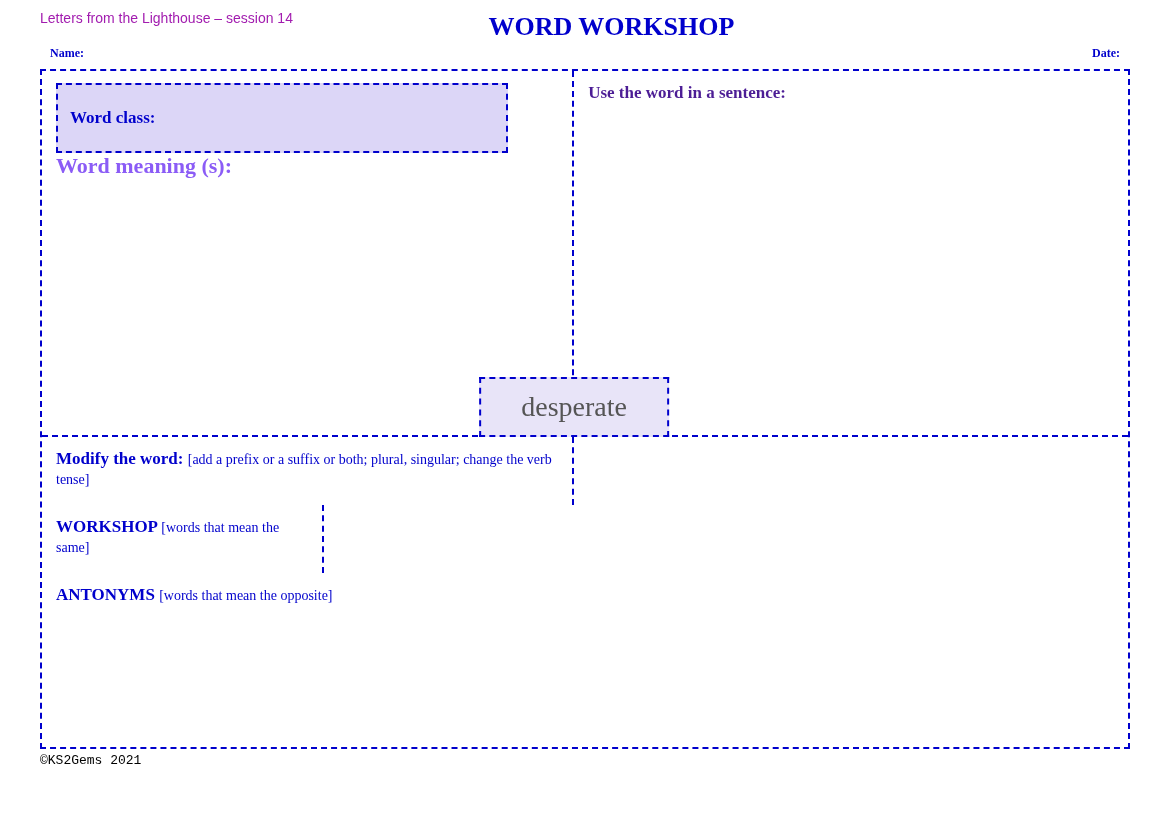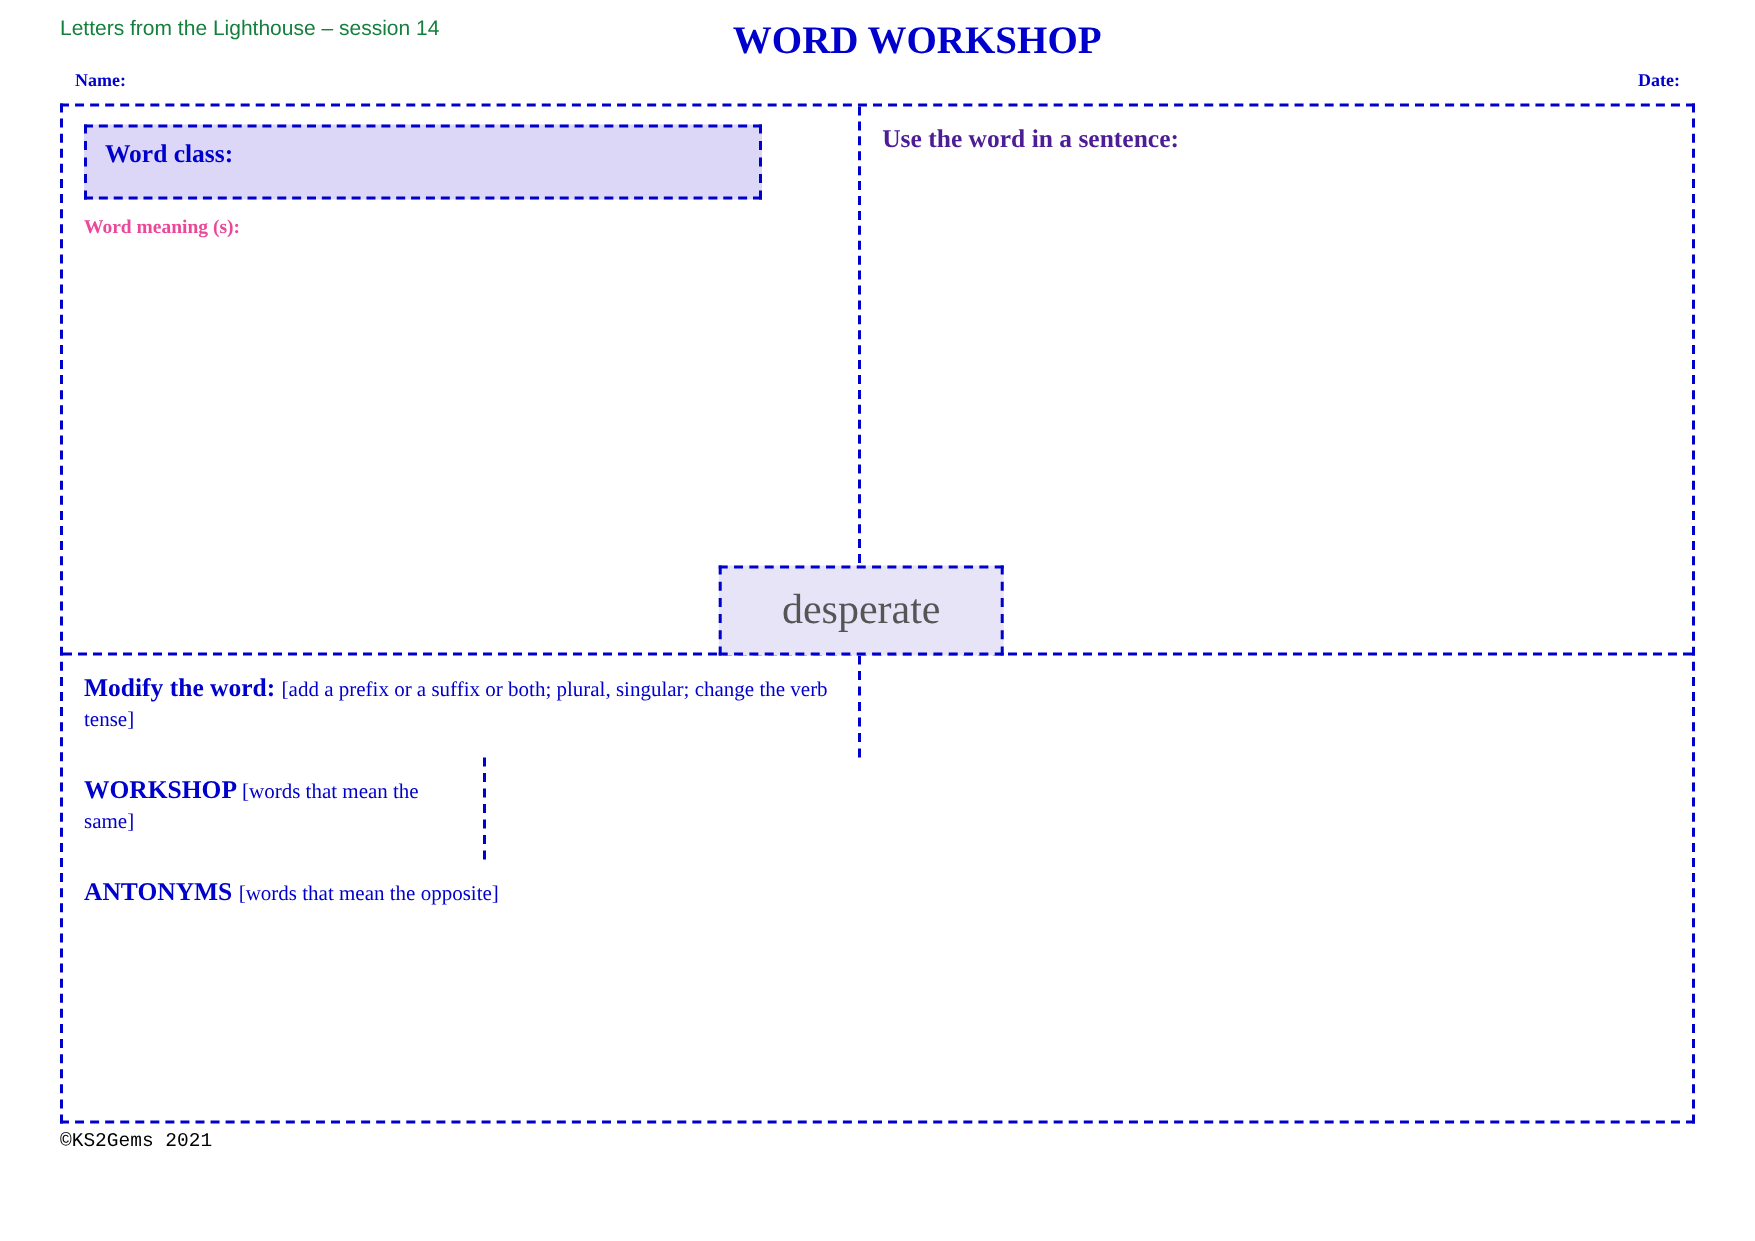--- a/index.html
+++ b/index.html
@@ -25,21 +25,21 @@
 
     .header-top {
       display: flex;
       justify-content: space-between;
       align-items: flex-start;
       margin-bottom: 4px;
     }
 
     .session-label {
       font-size: 14px;
-      color: #15803d;
+      color: #a21caf;
       font-family: Arial, sans-serif;
     }
 
     .main-title {
       font-size: 26px;
       font-weight: bold;
       color: #0000cc;
       text-align: center;
       flex: 1;
       margin-top: 2px;
@@ -82,36 +82,36 @@
     .left-panel {
       width: 49%;
       border-right: 2px dashed #0000cc;
       padding: 12px 14px;
       position: relative;
     }
 
     .word-class-box {
       border: 2px dashed #0000cc;
       background: #dcd6f7;
-      padding: 8px 12px;
-      margin-bottom: 10px;
+      padding: 23px 12px;
+      margin-bottom: 0;
       width: 90%;
       min-height: 50px;
     }
 
     .word-class-label {
       font-size: 17px;
       font-weight: bold;
       color: #0000cc;
     }
 
     .word-meaning-label {
-      font-size: 13px;
-      font-weight: bold;
-      color: #ec4899;
+      font-size: 22px;
+      font-weight: bold;
+      color: #8b5cf6;
       margin-bottom: 6px;
     }
 
     .right-panel {
       flex: 1;
       padding: 12px 14px;
       position: relative;
     }
 
     .sentence-label {

